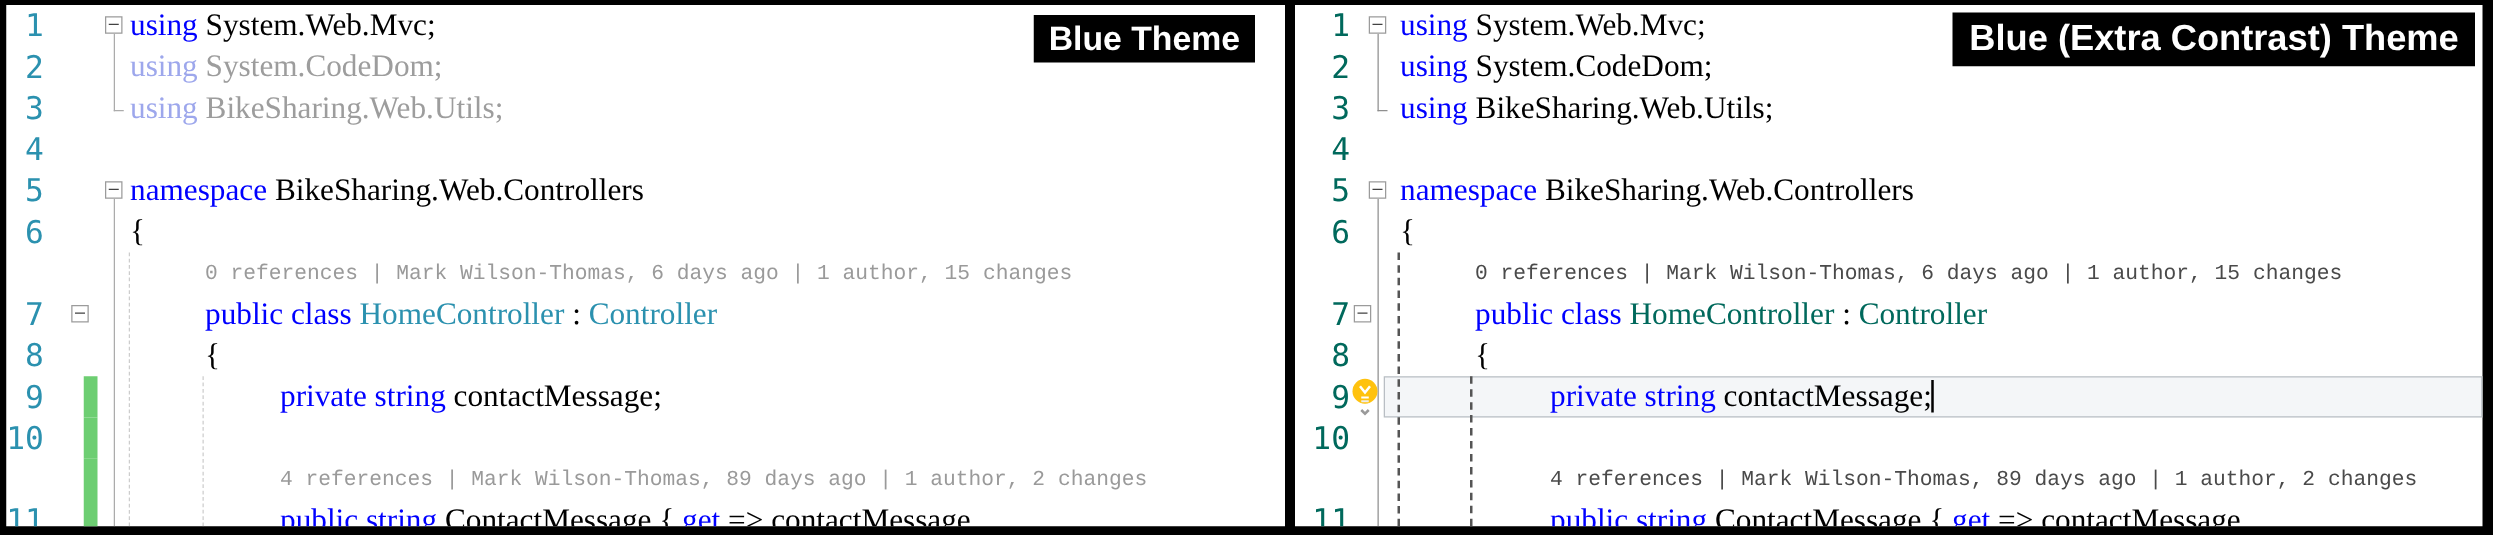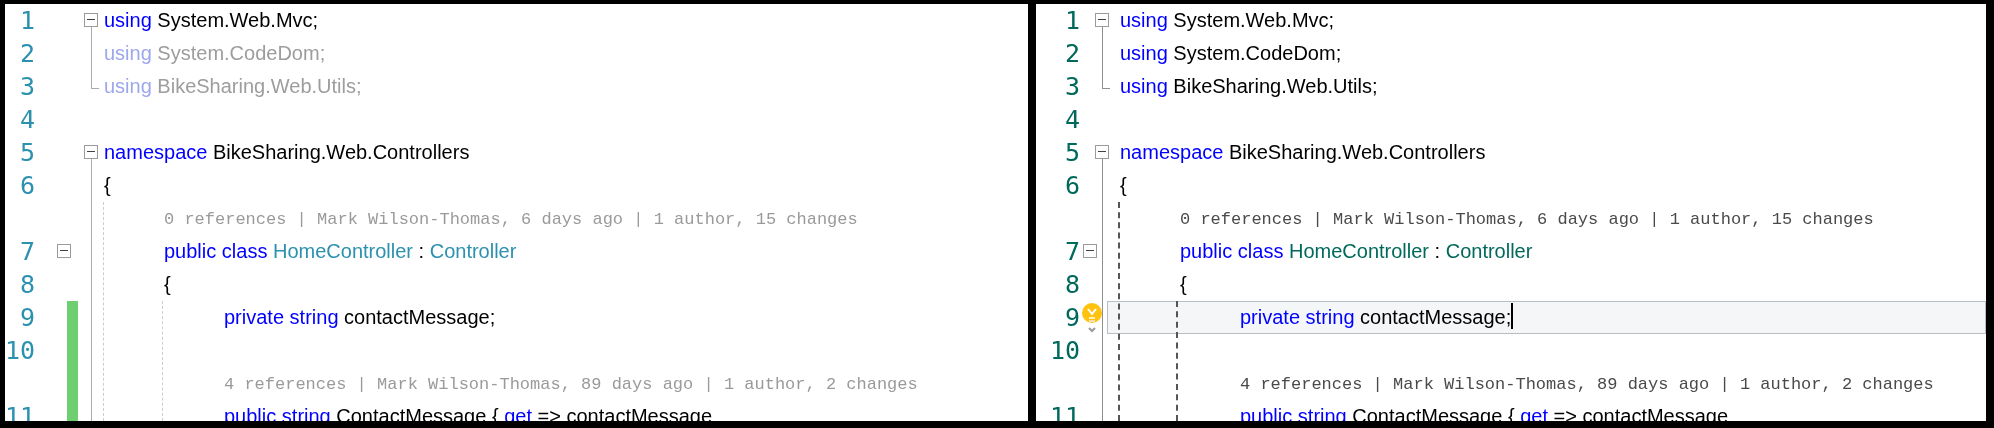--- a/index.html
+++ b/index.html
@@ -14,22 +14,22 @@
 
   .rows{position:absolute;left:0;top:0;right:0;}
   .row{position:relative;height:33px;}
   .num{position:absolute;left:0;top:0;width:var(--numw);text-align:right;
        font-family:"DejaVu Sans Mono",monospace;font-size:25px;line-height:33px;}
   .changebar{position:absolute;left:var(--barx);top:0;bottom:0;width:11px;background:#6DCE72;}
   .fold{position:absolute;left:var(--boxx);top:9px;width:14px;height:14px;background:#fff;
         border:1px solid #9B9B9B;box-sizing:border-box;z-index:3;}
   .fold.outer{left:var(--boxx7);}
   .fold .minus{width:8px;height:0;border-top:1px solid #424242;margin:5px auto 0;}
-  .code{position:relative;white-space:pre;font-family:Liberation Sans, sans-serif;
-        font-size:20px;line-height:33px;z-index:2;}
+  .code{position:relative;white-space:pre;font-family:Liberation Serif, serif;
+        font-size:25px;line-height:33px;z-index:2;}
   .lens-text{position:relative;white-space:pre;font-family:Liberation Mono, monospace;
         font-size:17px;line-height:35px;z-index:2;}
   .ind0{padding-left:var(--i0);} .ind1{padding-left:var(--i1);} .ind2{padding-left:var(--i2);}
   .curline{position:absolute;left:calc(var(--linex) + 5px);right:0;top:0;height:33px;
         background:#F4F6F8;border:1px solid #B9BEC4;box-sizing:border-box;z-index:0;}
   .caret{display:inline-block;width:2px;height:26px;background:#000;vertical-align:-5px;}
   .bulb{position:absolute;left:44px;top:1px;width:24px;height:32px;z-index:3;}
 
   .outline1{position:absolute;left:var(--linex);top:23px;width:7px;height:61px;
         border-left:1px solid #ABABAB;border-bottom:1px solid #ABABAB;z-index:1;}
@@ -116,20 +116,21 @@
         <div class="row">
           <div class="changebar" style="background: rgb(109, 206, 114);"></div>
           <span class="num" style="color: rgb(43, 145, 175);">11</span>
           <div class="code ind2"><span style="color: rgb(0, 0, 255);">public</span><span style="color: rgb(0, 0, 0);"> </span><span style="color: rgb(0, 0, 255);">string</span><span style="color: rgb(0, 0, 0);"> ContactMessage { </span><span style="color: rgb(0, 0, 255);">get</span><span style="color: rgb(0, 0, 0);"> =&gt; contactMessage</span></div>
         </div>
       </div>
     <div class="outline1"></div>
     <div class="outline2"></div>
     <div class="guideA"></div>
     <div class="guideB"></div>
+    <div class="theme-label">Blue Theme</div>
   </section>
 
   <section class="panel p1">
     <div class="rows">
         <div class="row">
           <span class="num" style="color: rgb(0, 105, 92);">1</span>
           <span class="fold">
             <div class="minus"></div>
           </span>
           <div class="code ind0"><span style="color: rgb(0, 0, 255);">using</span><span style="color: rgb(0, 0, 0);"> System.Web.Mvc;</span></div>
@@ -192,15 +193,16 @@
         </div>
         <div class="row">
           <span class="num" style="color: rgb(0, 105, 92);">11</span>
           <div class="code ind2"><span style="color: rgb(0, 0, 255);">public</span><span style="color: rgb(0, 0, 0);"> </span><span style="color: rgb(0, 0, 255);">string</span><span style="color: rgb(0, 0, 0);"> ContactMessage { </span><span style="color: rgb(0, 0, 255);">get</span><span style="color: rgb(0, 0, 0);"> =&gt; contactMessage</span></div>
         </div>
       </div>
     <div class="outline1"></div>
     <div class="outline2"></div>
     <div class="guideA"></div>
     <div class="guideB"></div>
+    <div class="theme-label">Blue (Extra Contrast) Theme</div>
   </section>
 
 </div>
 
 </body></html>

